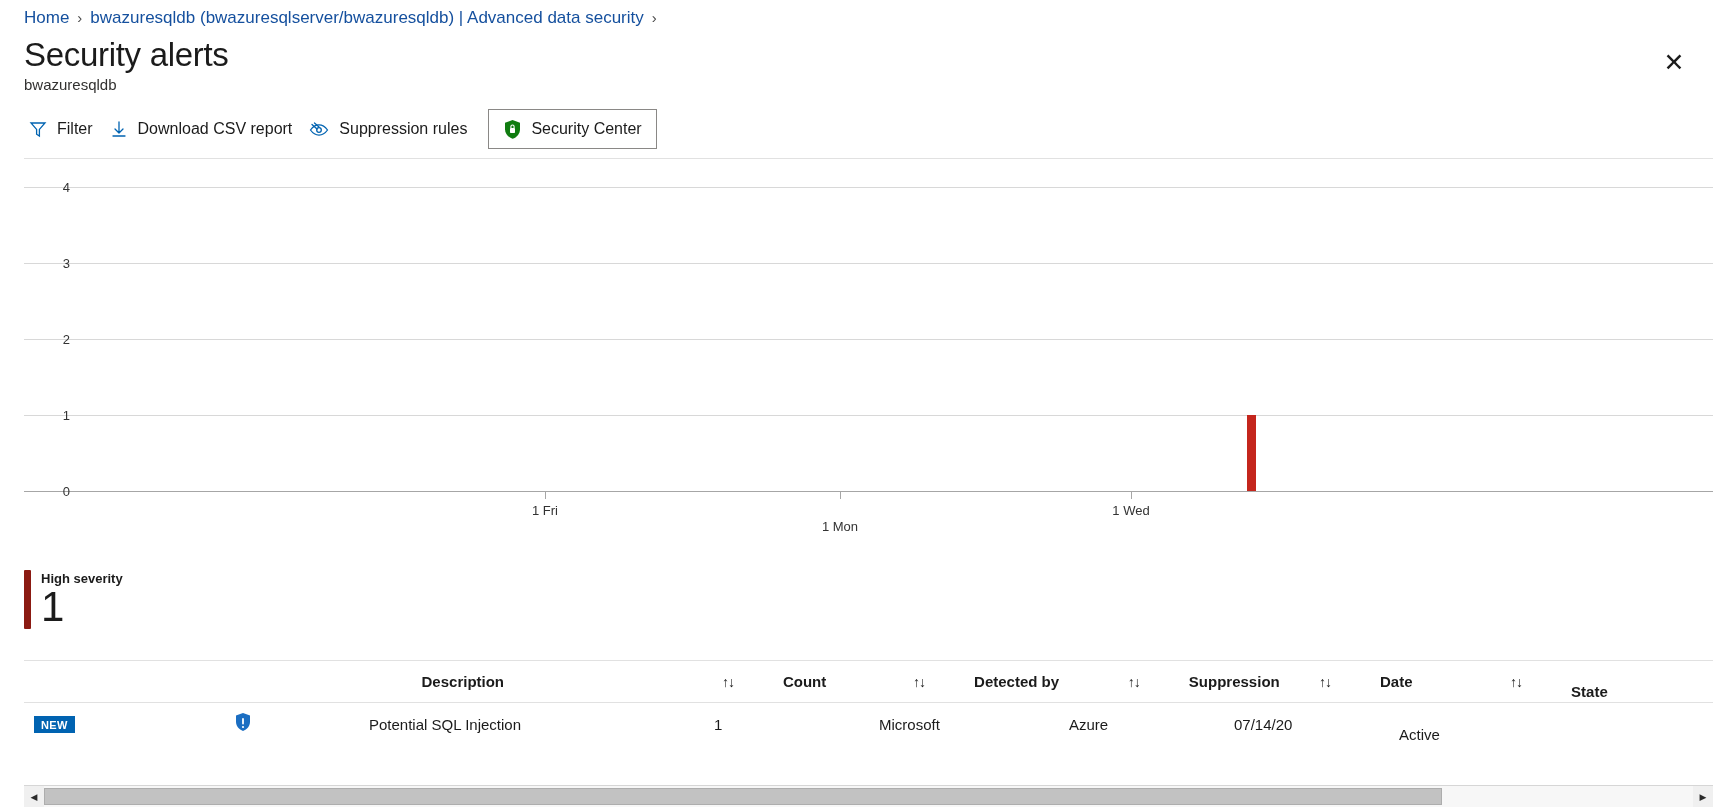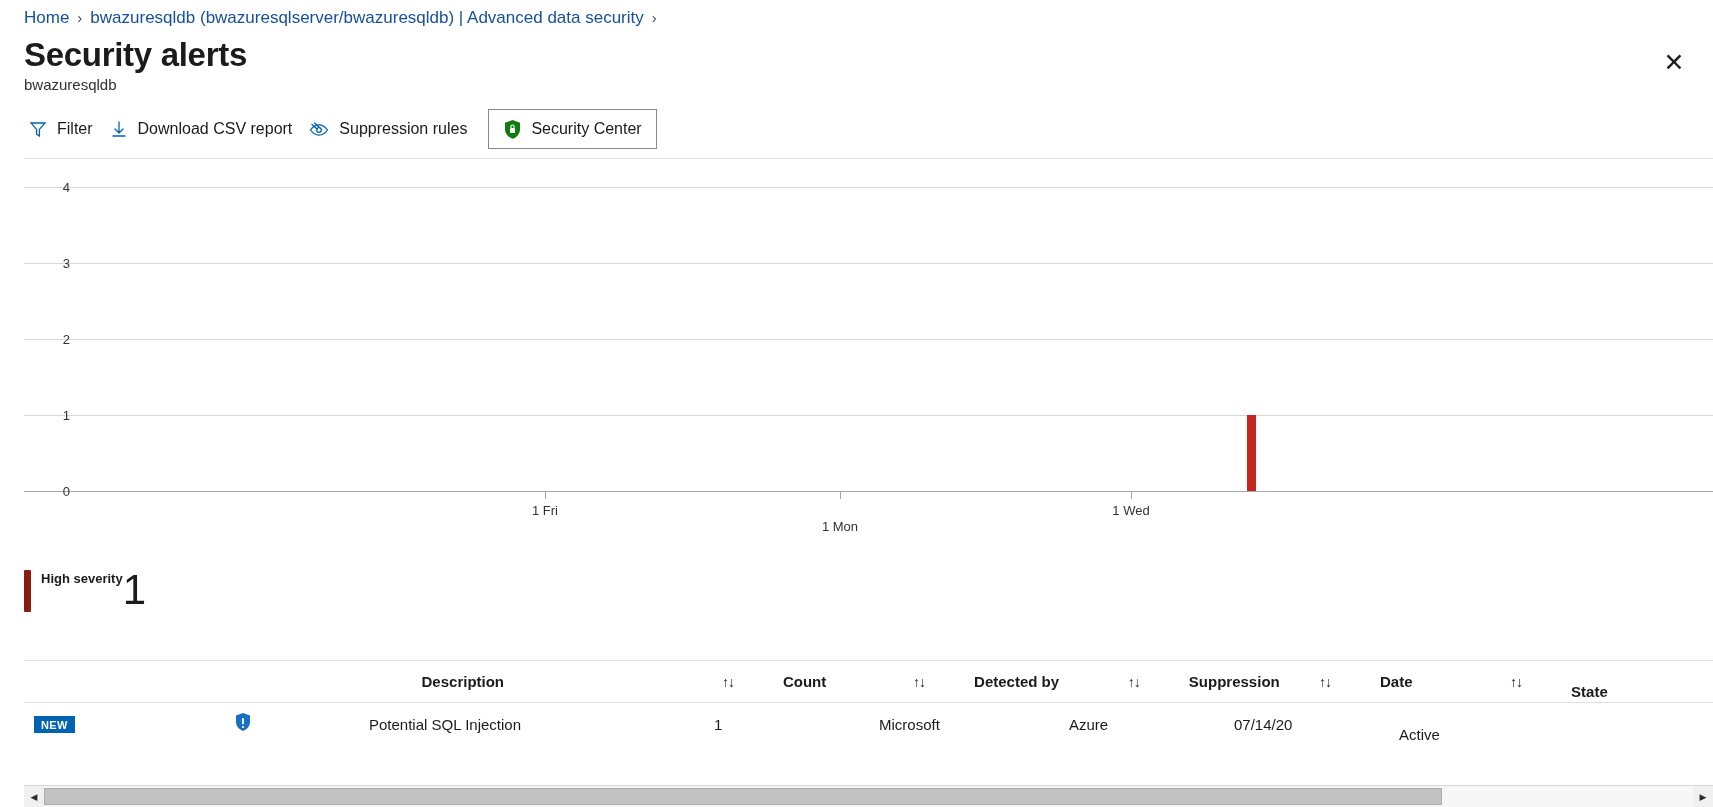--- a/index.html
+++ b/index.html
@@ -33,21 +33,21 @@
     font-size: 15px;
     font-weight: 400;
   }
 
   
   .page-title {
     position: absolute;
     top: 36px;
     left: 24px;
     font-size: 33px;
-    font-weight: 700;
+    font-weight: 400;
     letter-spacing: -0.3px;
     color: #1b1b1b;
   }
   .page-subtitle {
     position: absolute;
     top: 76px;
     left: 24px;
     font-size: 15px;
     color: #323130;
   }
@@ -161,21 +161,21 @@
     top: 570px;
     display: flex;
     align-items: stretch;
     gap: 10px;
   }
   .severity-bar {
     width: 7px;
     background: #8b1a12;
     border-radius: 1px;
   }
-  .severity-text { display: flex; }
+  .severity-text { display: flex; flex-direction: column; }
   .severity-label {
     font-size: 13px;
     font-weight: 600;
     color: #1b1b1b;
     line-height: 17px;
   }
   .severity-count {
     font-size: 42px;
     font-weight: 300;
     line-height: 44px;

